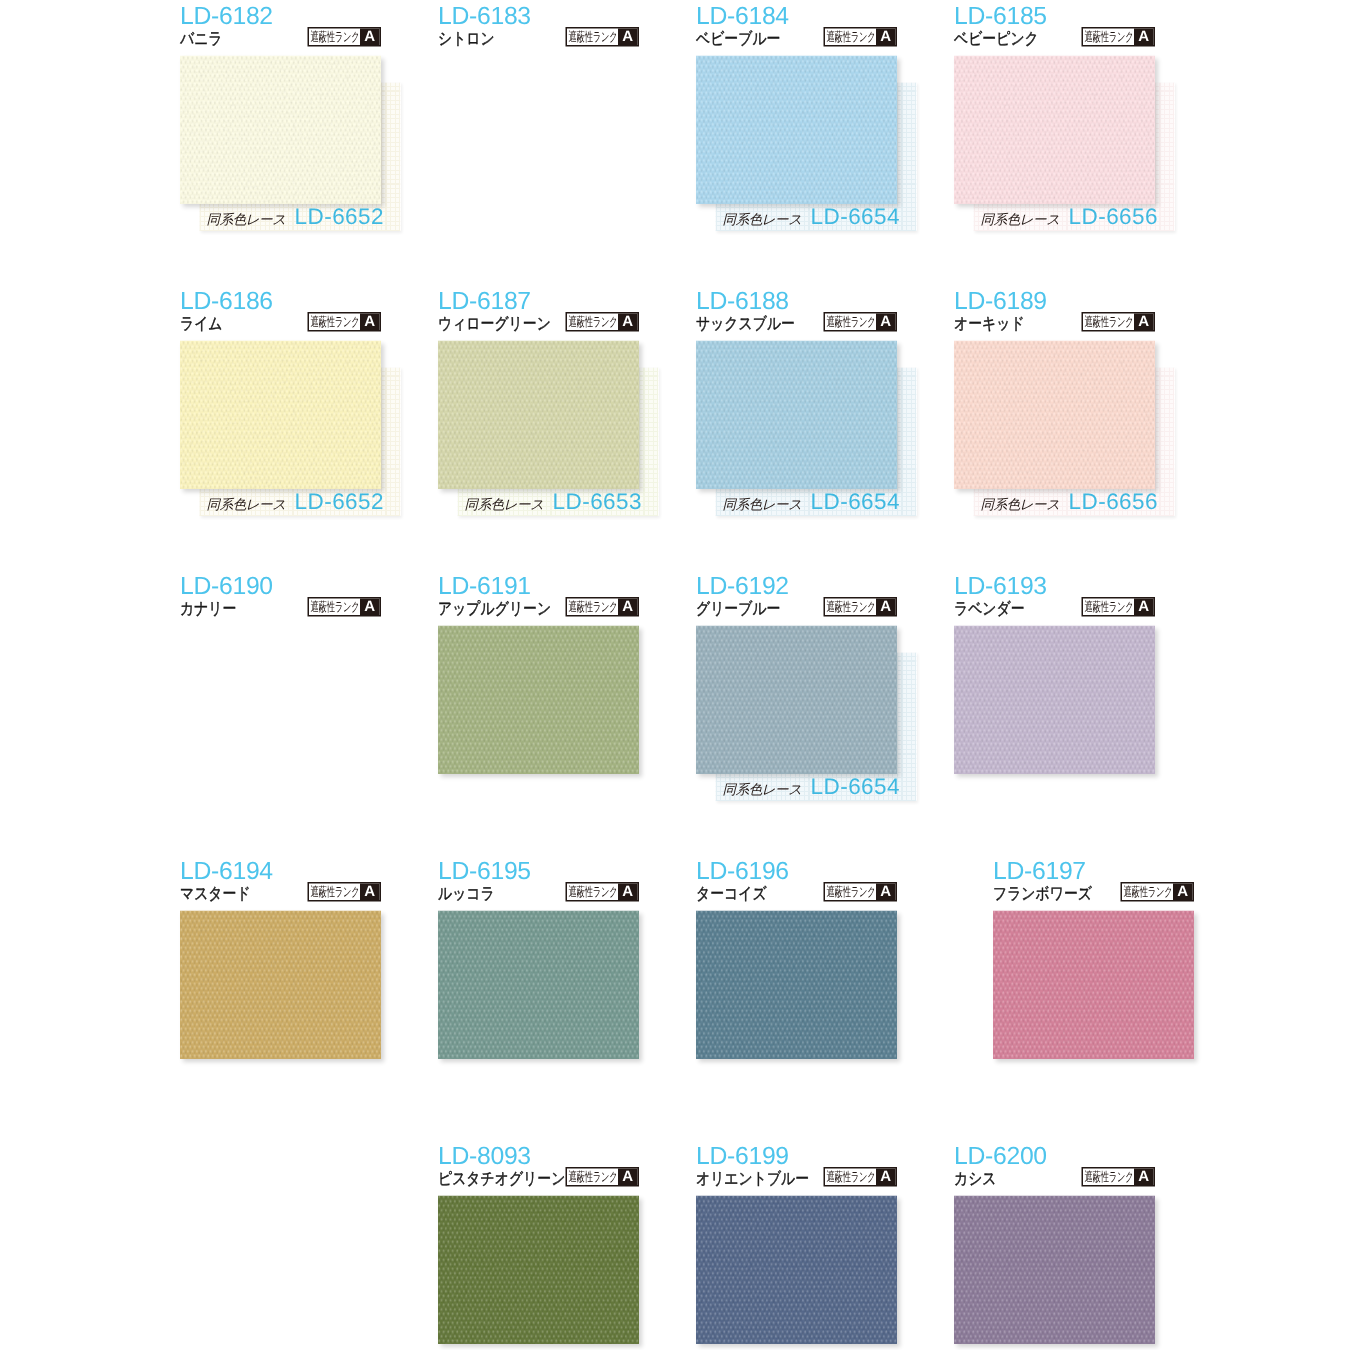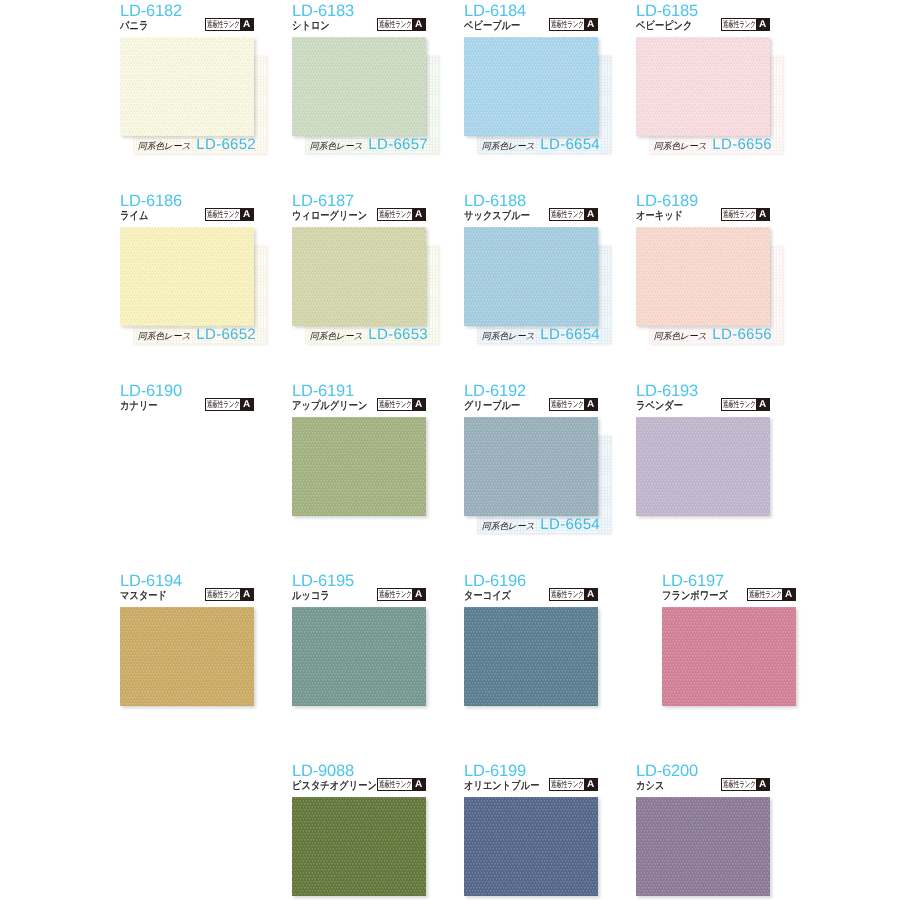--- a/index.html
+++ b/index.html
@@ -94,36 +94,20 @@
     <div class="code">LD-6183</div>
     <div class="subrow">
       <div class="cname">シトロン</div>
       <div class="rank">
         <div class="rank-label">
             <span>遮蔽性ランク</span>
           </div>
         <div class="rank-letter">A</div>
       </div>
     </div>
-    <div class="swatchwrap">
-      <div class="lacebox">
-        <div class="lace" style="background: rgb(249, 251, 247);"></div>
-        <div class="lacetex" style="background: repeating-linear-gradient(0deg, rgb(234, 241, 230) 0px, rgb(234, 241, 230) 0.7px, transparent 0.7px, transparent 3.1px), repeating-linear-gradient(90deg, rgb(234, 241, 230) 0px, rgb(234, 241, 230) 0.7px, transparent 0.7px, transparent 3.1px);"></div>
-      </div>
-      <div class="mainbox">
-        <div class="main" style="background: rgb(209, 224, 198);"></div>
-        <svg class="tex" width="134" height="99">
-          <rect width="134" height="99" filter="url(#fnoise)" opacity="0.13"></rect>
-          <rect width="134" height="99" fill="url(#weave)"></rect>
-        </svg>
-      </div>
-      <div class="lacelabel">
-        <span class="lp">同系色レース</span><span class="lc">LD-6657</span>
-      </div>
-    </div>
   </div>
 
   <div class="card" style="left: 464px; top: 3px;">
     <div class="code">LD-6184</div>
     <div class="subrow">
       <div class="cname">ベビーブルー</div>
       <div class="rank">
         <div class="rank-label">
             <span>遮蔽性ランク</span>
           </div>
@@ -473,21 +457,21 @@
         <svg class="tex" width="134" height="99">
           <rect width="134" height="99" filter="url(#fnoise)" opacity="0.13"></rect>
           <rect width="134" height="99" fill="url(#weave)"></rect>
         </svg>
       </div>
 
     </div>
   </div>
 
   <div class="card" style="left: 292px; top: 763px;">
-    <div class="code">LD-9088</div>
+    <div class="code">LD-8093</div>
     <div class="subrow">
       <div class="cname">ピスタチオグリーン</div>
       <div class="rank">
         <div class="rank-label">
             <span>遮蔽性ランク</span>
           </div>
         <div class="rank-letter">A</div>
       </div>
     </div>
     <div class="swatchwrap">

